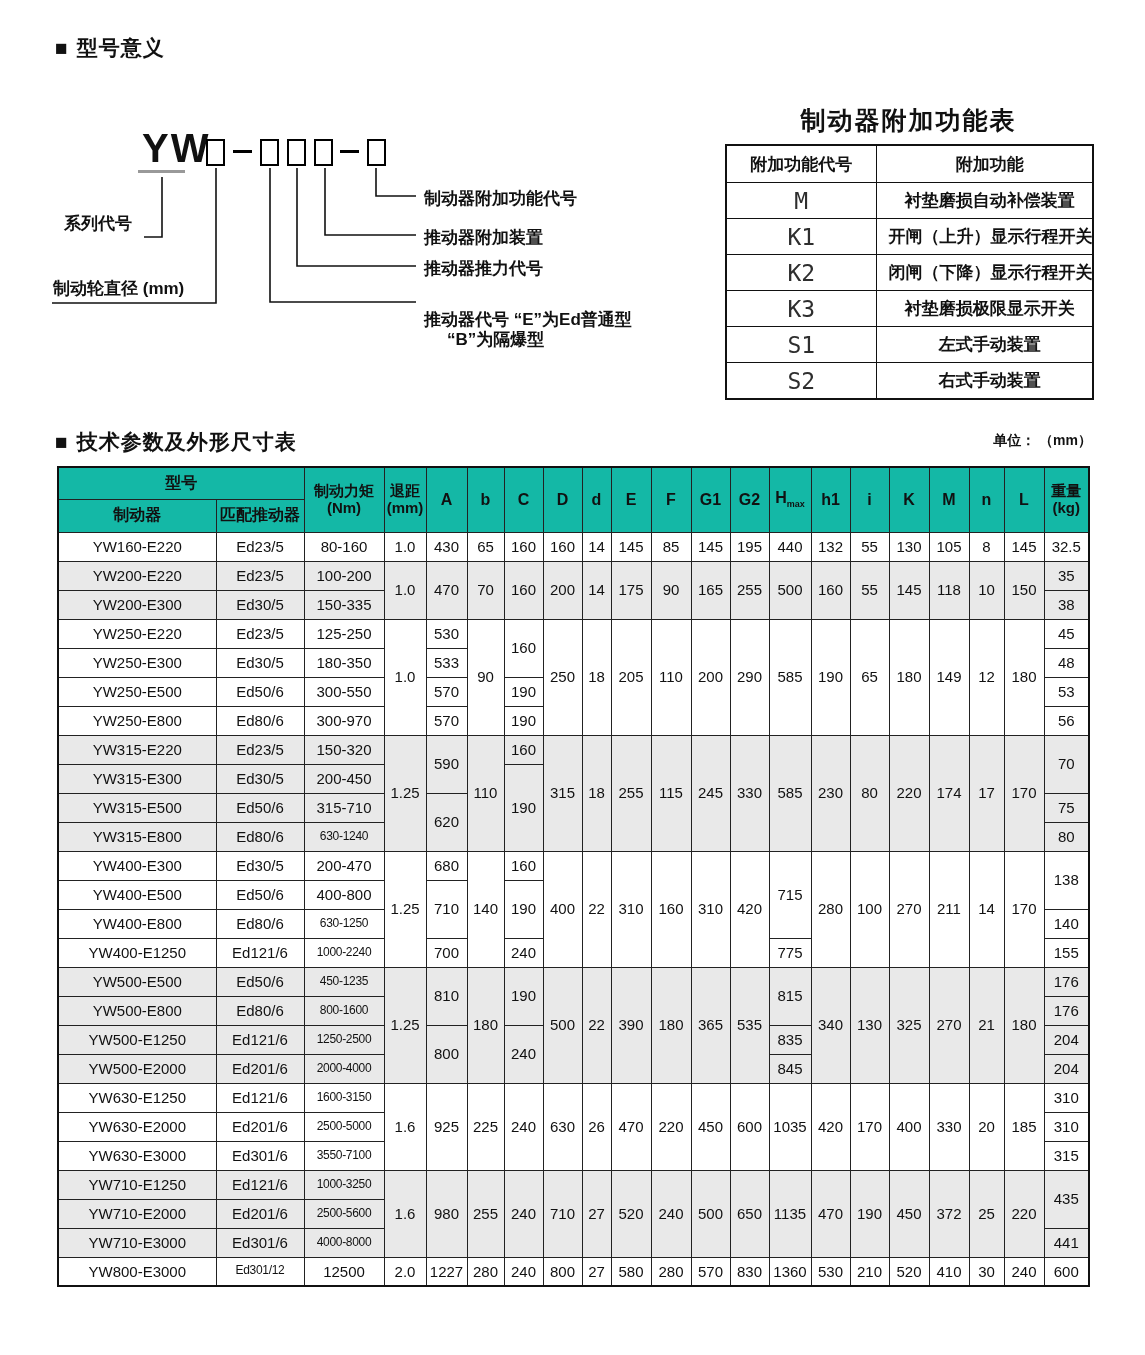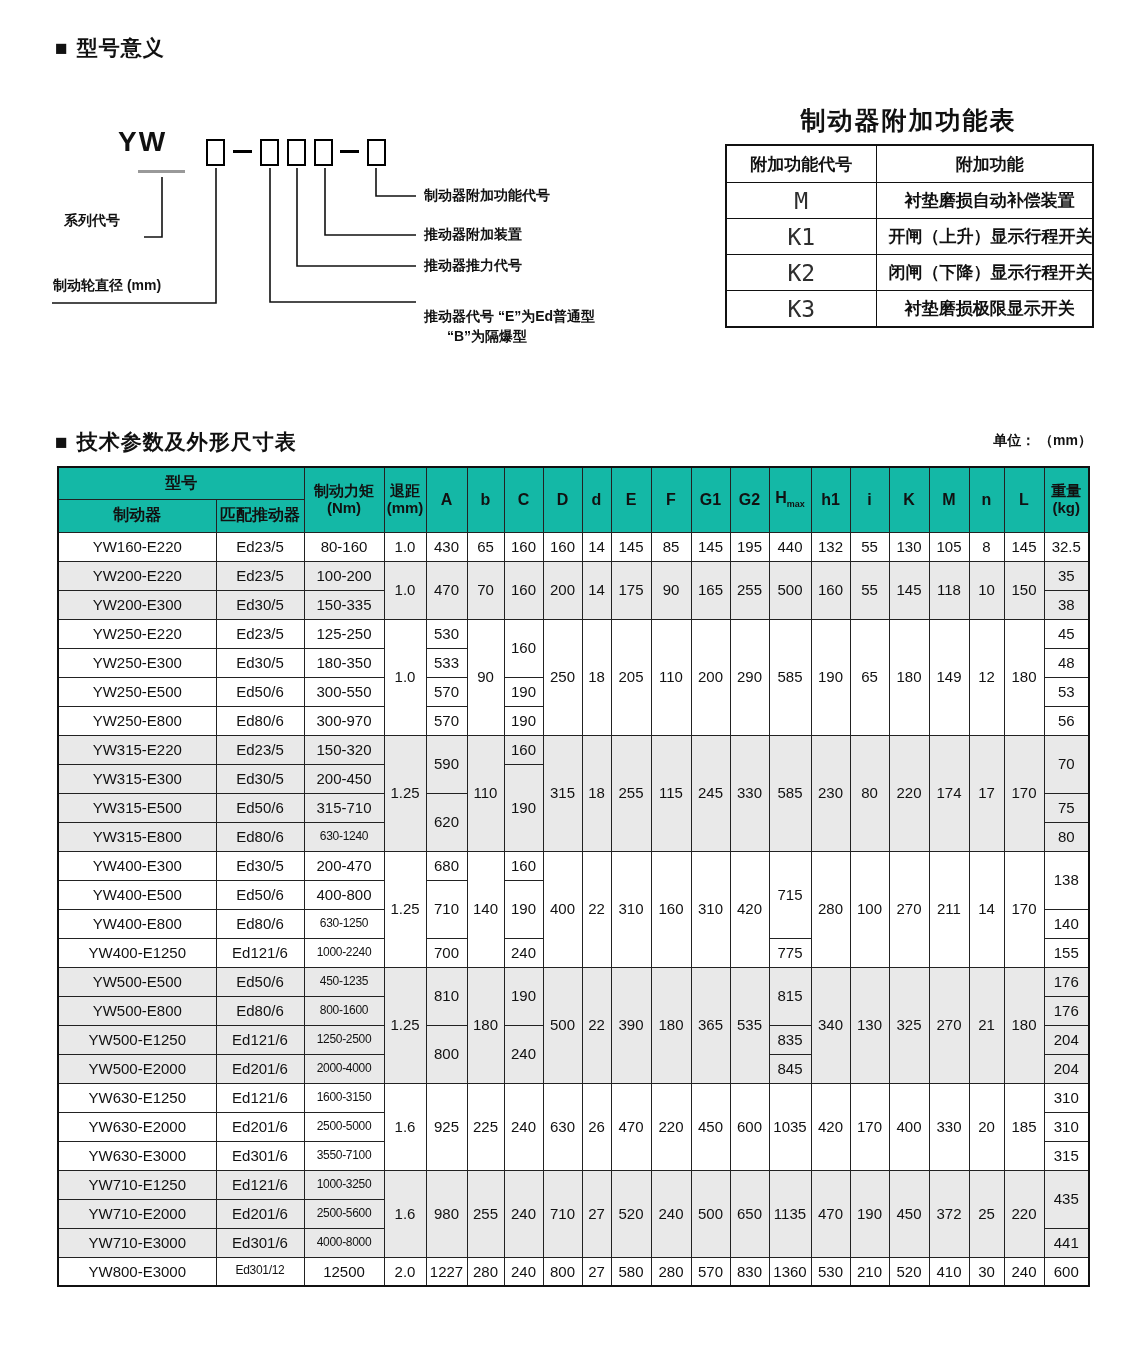--- a/index.html
+++ b/index.html
@@ -1,26 +1,26 @@
 <!DOCTYPE html>
 <html><head>
 <meta charset="utf-8">
 <style>
   html,body{margin:0;padding:0;background:#fff;}
   #page{position:relative;width:1145px;height:1355px;background:#fff;overflow:hidden;
         font-family:"Liberation Sans","DejaVu Sans",sans-serif;color:#111;}
   .sec-title{position:absolute;font-size:21px;font-weight:bold;letter-spacing:1px;white-space:nowrap;}
   .sec-title .bullet{margin-right:8px;}
   
-  .yw{position:absolute;left:118px;top:126px;font-size:28px;font-weight:bold;letter-spacing:2px;}
+  .yw{position:absolute;left:142px;top:126px;font-size:40px;font-weight:bold;letter-spacing:2px;}
   .yw-underline{position:absolute;left:138px;top:170px;width:47px;height:3px;background:#999;}
   .digit-box{position:absolute;top:139px;width:19px;height:27px;border:2px solid #000;box-sizing:border-box;background:#fff;}
   .dash-mark{position:absolute;top:150px;width:19px;height:3px;background:#000;}
   .connectors{position:absolute;left:0;top:0;pointer-events:none;}
-  .diag-label{position:absolute;font-size:14px;font-weight:600;white-space:nowrap;}
+  .diag-label{position:absolute;font-size:17px;font-weight:600;white-space:nowrap;}
   
   .ft-title{position:absolute;left:725px;top:104px;width:367px;text-align:center;
             font-size:25px;font-weight:bold;letter-spacing:2px;}
   table{border-collapse:collapse;table-layout:fixed;}
   .ftable{position:absolute;left:725px;top:144px;width:367px;border:2px solid #111;}
   .ftable th,.ftable td{border:1.5px solid #111;overflow:hidden;white-space:nowrap;}
   .ftable th{height:34px;font-size:17px;font-weight:bold;text-align:center;}
   .ftable th.func,.ftable td.func{text-align:center;padding-left:12px;}
   .ftable td{height:33px;}
   .ftable td.code{text-align:center;font-family:"DejaVu Sans Mono",monospace;
@@ -99,20 +99,28 @@
           <td class="code">K1</td>
           <td class="func">开闸（上升）显示行程开关</td>
         </tr>
         <tr>
           <td class="code">K2</td>
           <td class="func">闭闸（下降）显示行程开关</td>
         </tr>
         <tr>
           <td class="code">K3</td>
           <td class="func">衬垫磨损极限显示开关</td>
+        </tr>
+        <tr>
+          <td class="code">S1</td>
+          <td class="func">左式手动装置</td>
+        </tr>
+        <tr>
+          <td class="code">S2</td>
+          <td class="func">右式手动装置</td>
         </tr>
       </tbody>
   </table>
 
   <div class="sec-title" style="left:55px;top:428px">
     <span class="bullet">■</span><span>技术参数及外形尺寸表</span>
   </div>
   <div class="unit">单位： （mm）</div>
 
   <table class="mtable">

